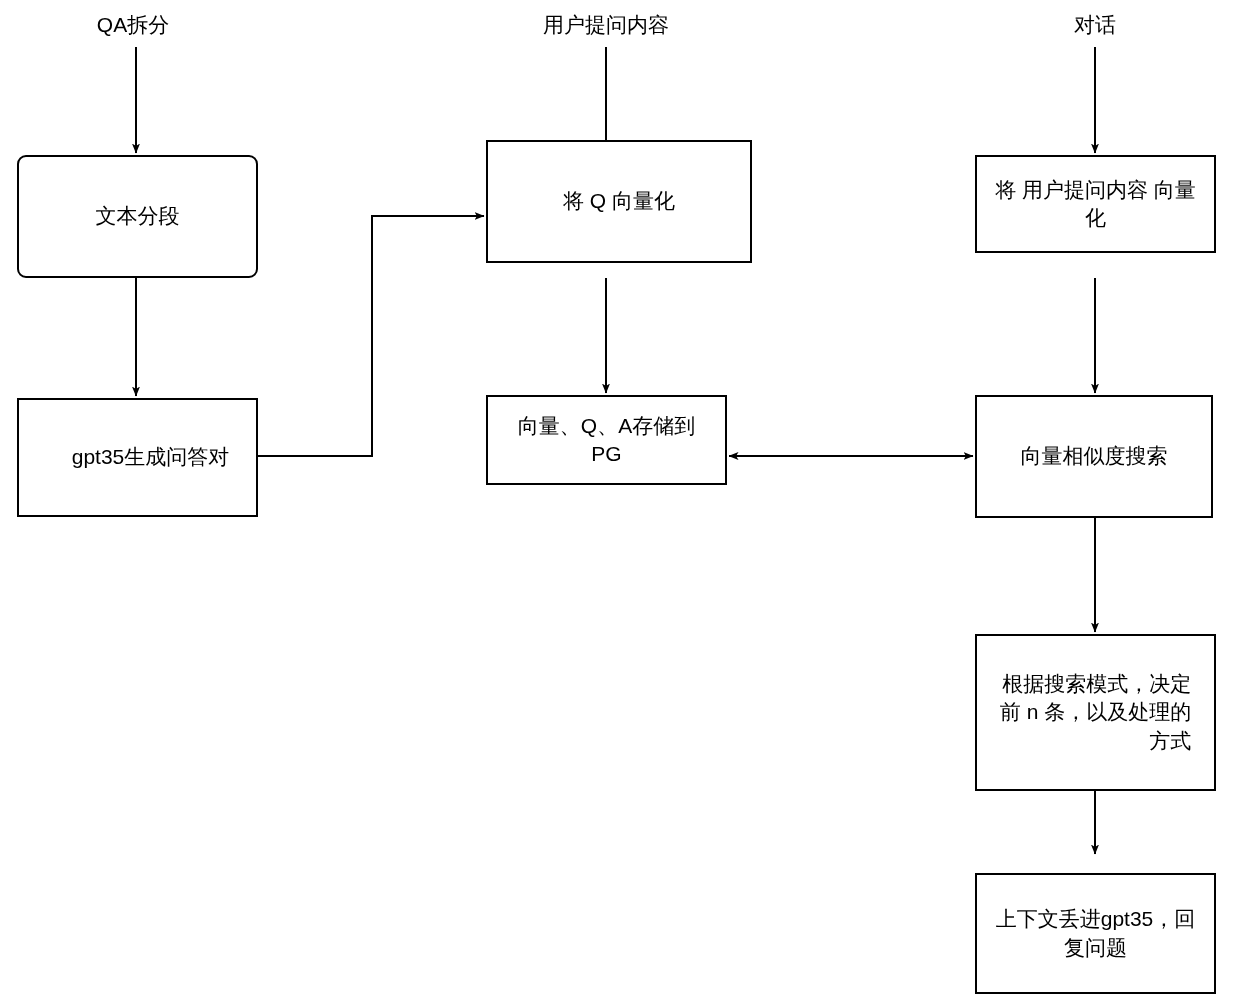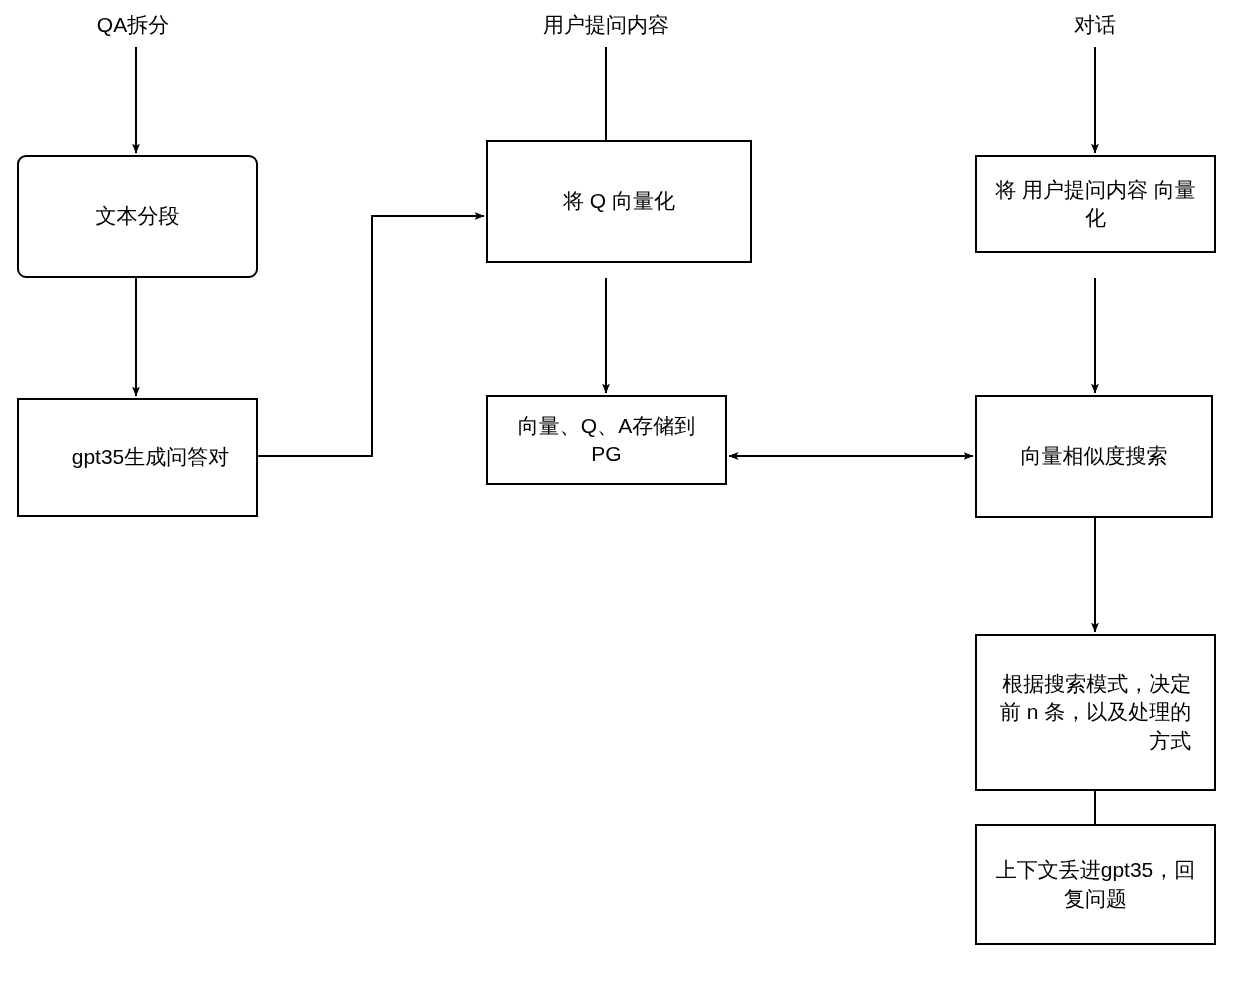--- a/index.html
+++ b/index.html
@@ -51,21 +51,21 @@
   }
 
   
   #node-text-split      { left: 17px;  top: 155px; width: 241px; height: 123px; border-radius: 9px; }
   #node-gpt35-qa        { left: 17px;  top: 398px; width: 241px; height: 119px; padding-left: 32px; }
   #node-vectorize-q     { left: 486px; top: 140px; width: 266px; height: 123px; }
   #node-store-pg        { left: 486px; top: 395px; width: 241px; height: 90px; }
   #node-vectorize-user  { left: 975px; top: 155px; width: 241px; height: 98px; }
   #node-similarity      { left: 975px; top: 395px; width: 238px; height: 123px; }
   #node-search-mode     { left: 975px; top: 634px; width: 241px; height: 157px; text-align: right; }
-  #node-context-gpt35   { left: 975px; top: 824px; width: 241px; height: 121px; }
+  #node-context-gpt35   { left: 975px; top: 873px; width: 241px; height: 121px; }
 
   
   #label-qa-split   { left: 133px;  top: 12px; }
   #label-manual-qa  { left: 606px;  top: 12px; }
   #label-dialogue   { left: 1095px; top: 12px; }
 </style>
 </head>
 <body>
 
 <svg id="flow-canvas" viewBox="0 0 1234 994">

